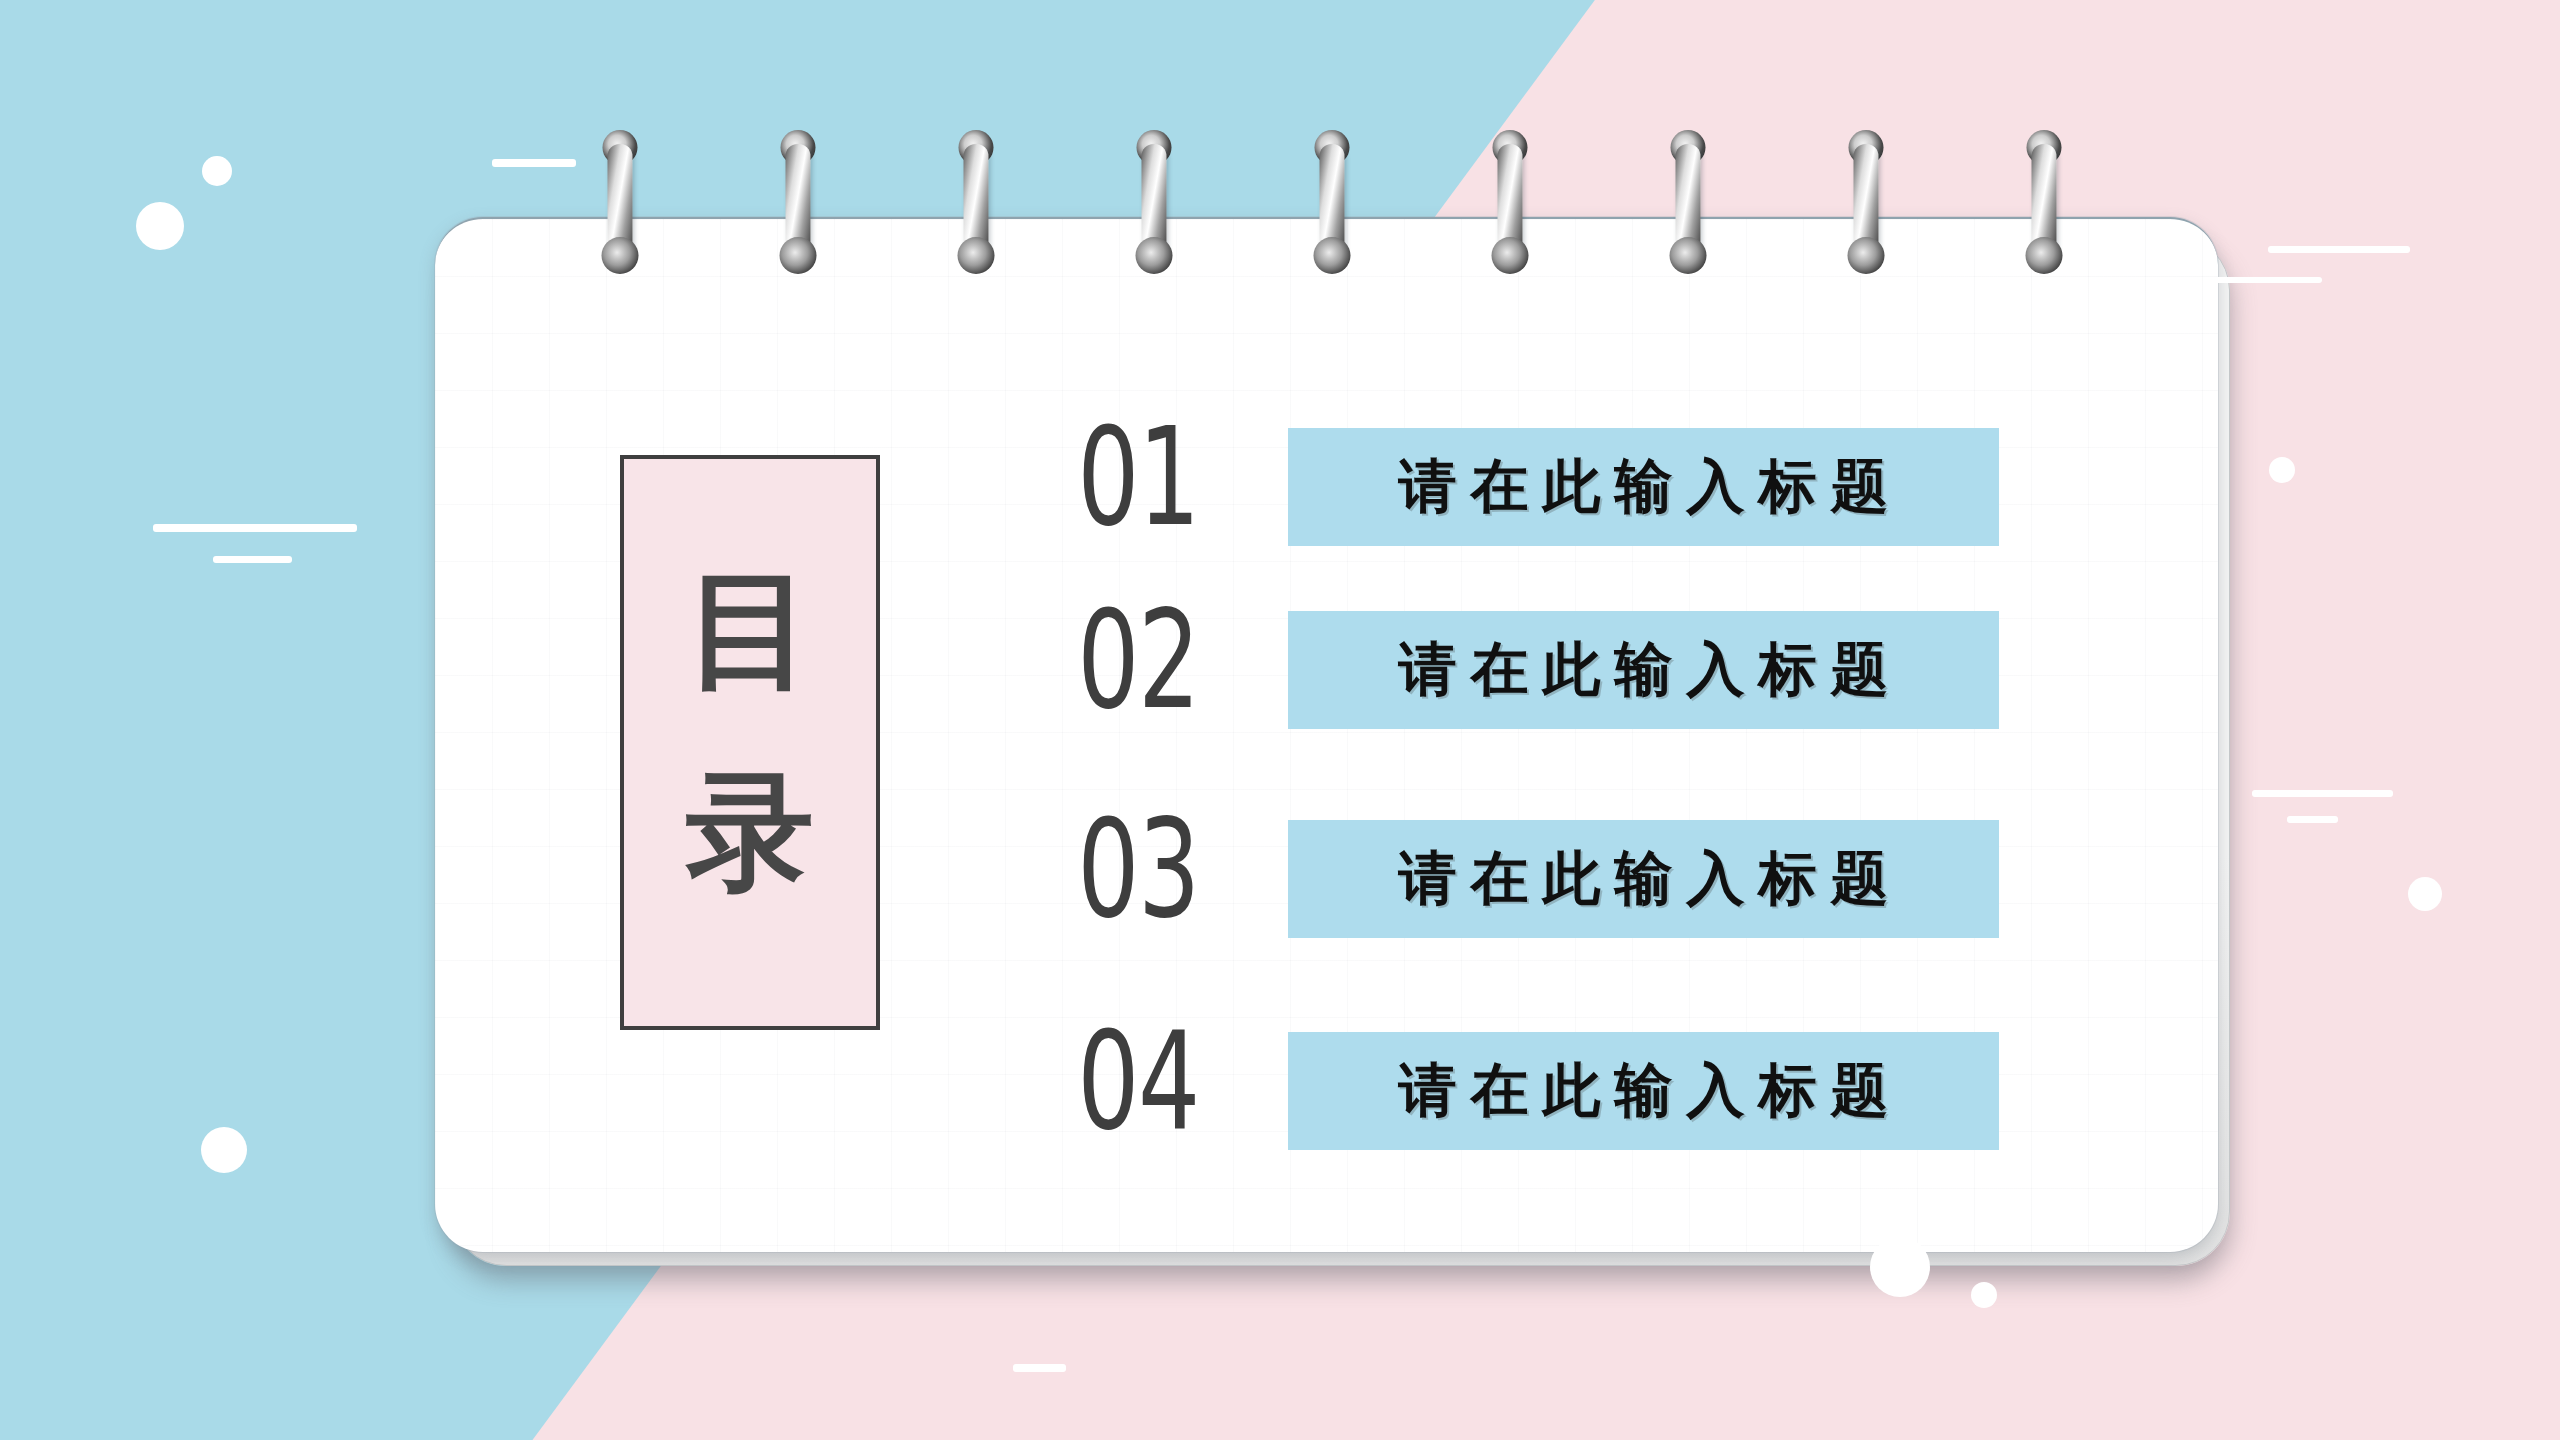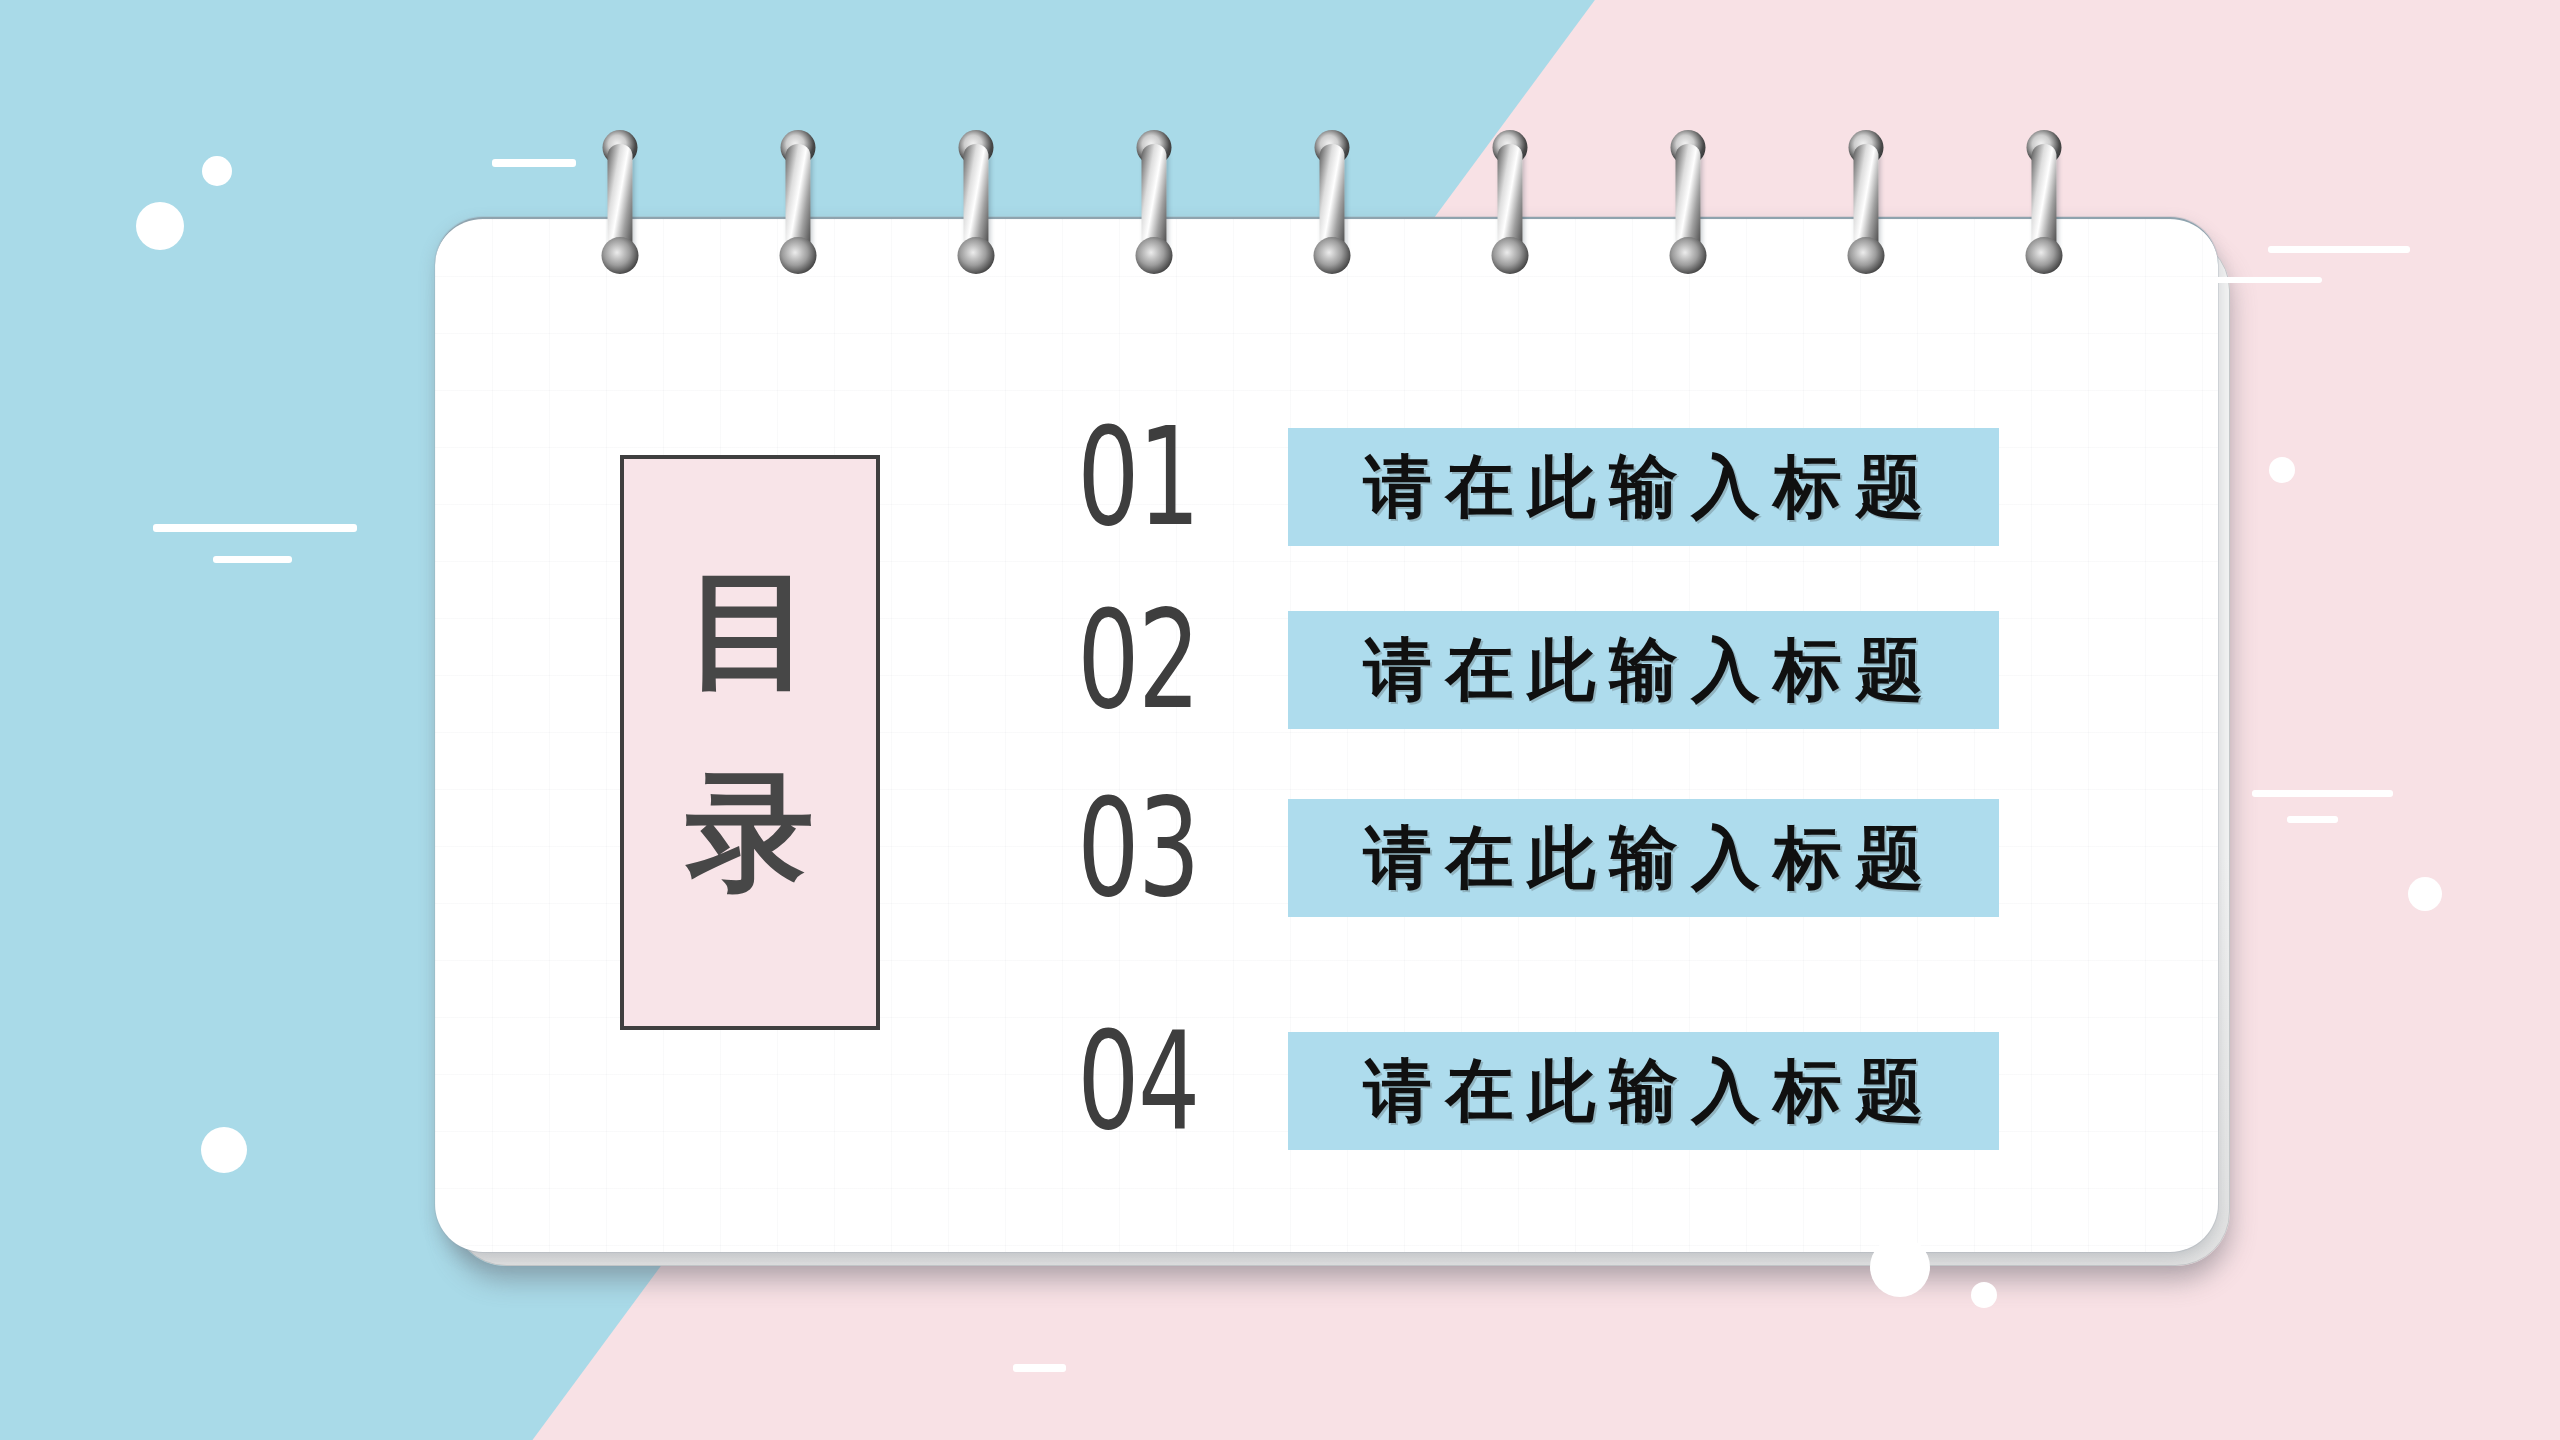--- a/index.html
+++ b/index.html
@@ -62,21 +62,21 @@
 
   
   .toc-row{position:absolute;left:0;width:2132px;height:118px;z-index:4;}
   .toc-num{position:absolute;left:1068px;top:-10px;width:140px;height:118px;
     display:flex;align-items:center;justify-content:center;
     font-size:136px;color:var(--number-gray,#3e3e3e);
     transform:scaleX(0.72);transform-origin:center center;letter-spacing:-2px;}
   .toc-highlight{position:absolute;left:1288px;top:0;width:711px;height:118px;
     background:var(--highlight-blue,#aedced);
     display:flex;align-items:center;justify-content:center;
-    font-size:68px;font-weight:900;color:var(--title-text,#101010);
+    font-size:58px;font-weight:900;color:var(--title-text,#101010);
     letter-spacing:14px;padding-left:14px;box-sizing:border-box;
     text-shadow:2px 2px 0 rgba(60,60,60,0.25);}
 </style>
 </head>
 <body>
 
 <div class="stage">
 
   <div class="bg-pink"></div>
 
@@ -152,21 +152,21 @@
   </div>
 
   <div class="toc-row" style="top:428px;">
     <div class="toc-num">01</div>
     <div class="toc-highlight">请在此输入标题</div>
   </div>
   <div class="toc-row" style="top:611px;">
     <div class="toc-num">02</div>
     <div class="toc-highlight">请在此输入标题</div>
   </div>
-  <div class="toc-row" style="top:799px;padding-left:19px;">
+  <div class="toc-row" style="top:820px;padding-left:19px;">
     <div class="toc-num">03</div>
     <div class="toc-highlight">请在此输入标题</div>
   </div>
   <div class="toc-row" style="top:1032px;">
     <div class="toc-num">04</div>
     <div class="toc-highlight">请在此输入标题</div>
   </div>
 
 </div>
 

